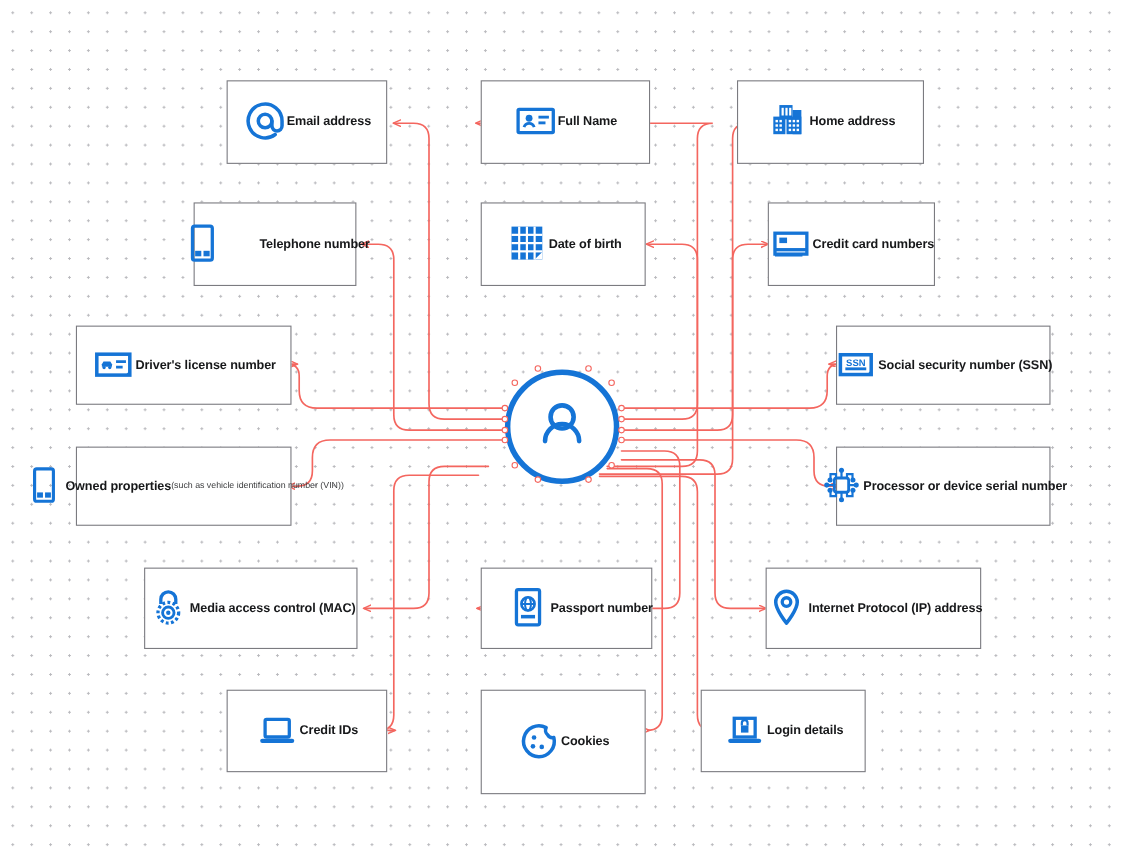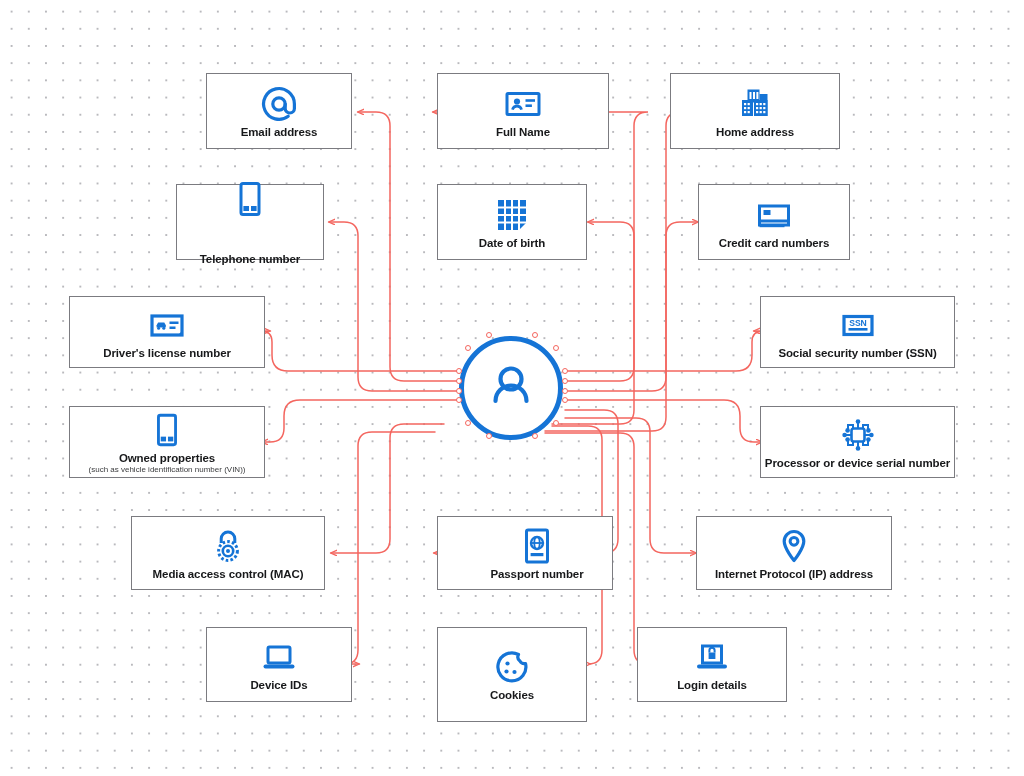--- a/index.html
+++ b/index.html
@@ -28,21 +28,21 @@
   #frame-mask-right{right:0;top:0;width:4px;height:776px;}
 
   #edges{position:absolute;left:0;top:0;width:1024px;height:776px;}
 
   .node{
     position:absolute;
     background:#ffffff;
     border:1.4px solid #7b7b80;
     box-sizing:border-box;
     display:flex;
-    flex-direction:column;
+    flex-direction:row;
     align-items:center;
     justify-content:center;
   }
   .node .ic{
     height:40px;
     display:flex;align-items:center;justify-content:center;
     margin-bottom:2px;
   }
   .node .lbl{
     font-size:11.5px;
@@ -157,21 +157,21 @@
   <div class="node" style="left:206px;top:73px;width:146px;height:76px;">
     <span class="ic">
       <svg width="40" height="40" viewBox="0 0 40 40">
         <circle cx="20" cy="20" r="6.2" fill="none" stroke="#1574d6" stroke-width="3.2"></circle>
         <path d="M26.2,20 v4.4 a4.6,4.6 0 0 0 9.2,0 v-4.4 a15.4,15.4 0 1 0 -6.2,12.3" fill="none" stroke="#1574d6" stroke-width="3.2" stroke-linecap="round"></path>
       </svg>
     </span>
     <span class="lbl">Email address</span>
   </div>
 
-  <div class="node" style="left:437px;top:73px;width:172px;height:76px;">
+  <div class="node" style="left:437px;top:73px;width:154px;height:76px;">
     <span class="ic">
       <svg width="40" height="40" viewBox="0 0 40 40">
         <rect x="4" y="9.5" width="32" height="21" rx="1" fill="none" stroke="#1574d6" stroke-width="3"></rect>
         <circle cx="14" cy="17.5" r="3.1" fill="#1574d6"></circle>
         <path d="M9.4,25.6 a4.8,4.8 0 0 1 9.2,0" fill="none" stroke="#1574d6" stroke-width="2.6"></path>
         <rect x="22.5" y="15.2" width="9.5" height="2.6" fill="#1574d6"></rect>
         <rect x="22.5" y="20.4" width="6.4" height="2.6" fill="#1574d6"></rect>
       </svg>
     </span>
     <span class="lbl">Full Name</span>
@@ -323,21 +323,21 @@
       <svg width="40" height="40" viewBox="0 0 40 40">
         <path d="M13.2,17 v-4.2 a6.8,6.8 0 0 1 13.6,0 V17" fill="none" stroke="#1574d6" stroke-width="3"></path>
         <circle cx="20" cy="25" r="9.4" fill="none" stroke="#1574d6" stroke-width="3" stroke-dasharray="2.6 2.2"></circle>
         <circle cx="20" cy="25" r="5.2" fill="none" stroke="#1574d6" stroke-width="2.6"></circle>
         <circle cx="20" cy="25" r="2" fill="#1574d6"></circle>
       </svg>
     </span>
     <span class="lbl">Media access control (MAC)</span>
   </div>
 
-  <div class="node" style="left:437px;top:516px;width:176px;height:74px;padding-left:24px;">
+  <div class="node" style="left:437px;top:516px;width:156px;height:74px;padding-left:24px;">
     <span class="ic">
       <svg width="40" height="40" viewBox="0 0 40 40">
         <rect x="9.5" y="4" width="21" height="32" rx="1.6" fill="none" stroke="#1574d6" stroke-width="3"></rect>
         <circle cx="20" cy="17" r="6" fill="none" stroke="#1574d6" stroke-width="2.4"></circle>
         <ellipse cx="20" cy="17" rx="2.7" ry="6" fill="none" stroke="#1574d6" stroke-width="1.8"></ellipse>
         <line x1="14" y1="17" x2="26" y2="17" stroke="#1574d6" stroke-width="1.8"></line>
         <rect x="13.6" y="27" width="12.8" height="3.2" fill="#1574d6"></rect>
       </svg>
     </span>
     <span class="lbl">Passport number</span>
@@ -353,21 +353,21 @@
     <span class="lbl">Internet Protocol (IP) address</span>
   </div>
 
   <div class="node" style="left:206px;top:627px;width:146px;height:75px;">
     <span class="ic">
       <svg width="40" height="40" viewBox="0 0 40 40">
         <rect x="9" y="10" width="22" height="16" rx="1.4" fill="none" stroke="#1574d6" stroke-width="3"></rect>
         <rect x="4.5" y="27.5" width="31" height="4" rx="2" fill="#1574d6"></rect>
       </svg>
     </span>
-    <span class="lbl">Device IDs</span>
+    <span class="lbl">Credit IDs</span>
   </div>
 
   <div class="node" style="left:437px;top:627px;width:150px;height:95px;">
     <span class="ic">
       <svg width="40" height="40" viewBox="0 0 40 40">
         <path d="M26.5,7.5 a14,14 0 1 0 7,9 a5.2,5.2 0 0 1 -5.6,-2.5 a5.2,5.2 0 0 1 -1.4,-6.5 Z" fill="none" stroke="#1574d6" stroke-width="3.2" stroke-linejoin="round"></path>
         <circle cx="15.5" cy="16.5" r="2.1" fill="#1574d6"></circle>
         <circle cx="14.5" cy="24.5" r="2.1" fill="#1574d6"></circle>
         <circle cx="22.5" cy="25" r="2.1" fill="#1574d6"></circle>
       </svg>

